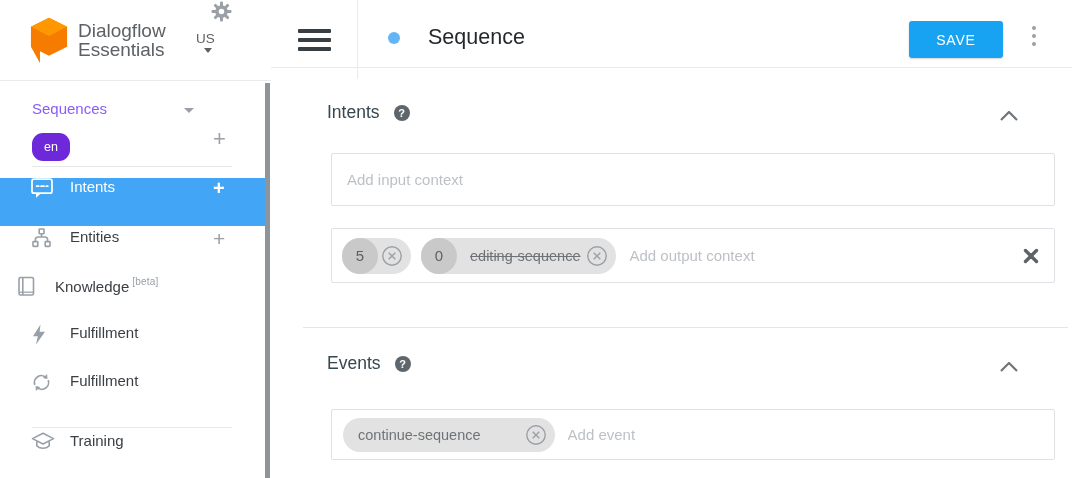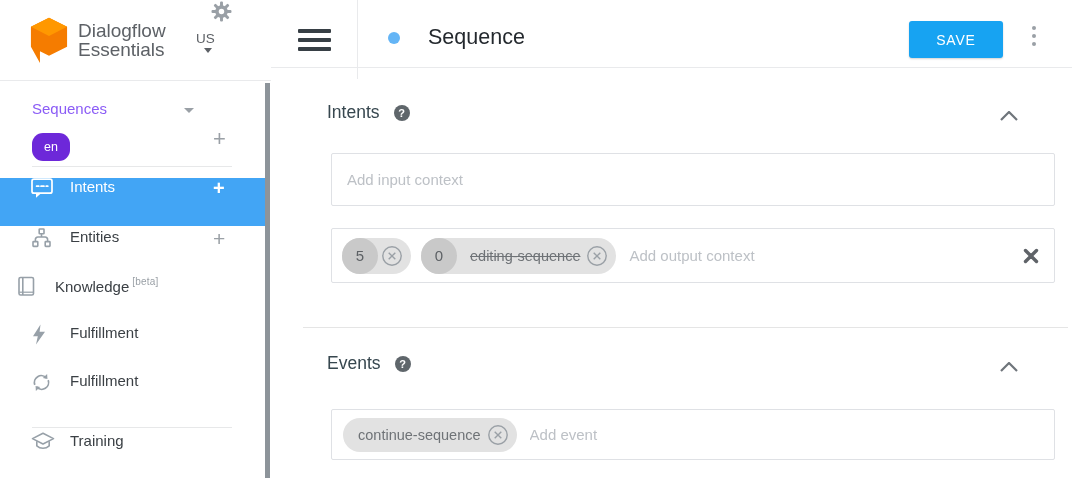--- a/index.html
+++ b/index.html
@@ -54,21 +54,21 @@
 
   .field { position:absolute; left:60px; width:724px; background:#fff; border:1px solid #dfe1e5; border-radius:2px; display:flex; align-items:center; }
   .field input { border:none; outline:none; flex:1; font-size:15px; color:#3c4045; font-family:"Liberation Sans", sans-serif; background:transparent; }
   .field input::placeholder { color:#bdc1c6; }
 
   .chip { display:inline-flex; align-items:center; background:#e2e2e2; border-radius:18px; height:36px; flex:none; cursor:default; }
   .chip .lifespan { width:36px; height:36px; border-radius:50%; background:#c9c9c9; color:#5d6165; font-size:15px; display:flex; align-items:center; justify-content:center; flex:none; }
   .chip .clabel { font-size:14.5px; color:#6f7377; margin:0 3px 0 13px; white-space:nowrap; }
   .chip .clabel.strike { text-decoration:line-through; }
   .chip .remove { margin:0 8px 0 3px; display:flex; cursor:pointer; }
-  .chip.small { height:34px; border-radius:17px; }
+  .chip.small { height:34px; border-radius:17px;gap:38px; }
   .chip.small .clabel { margin-left:15px; }
 
   .divider { position:absolute; left:32px; width:765px; height:1px; background:#e5e5e5; }
   .clear-x { display:flex; margin-left:auto; margin-right:15px; cursor:pointer; flex:none; }
 </style>
 </head>
 <body>
 
 <div class="app">
 

